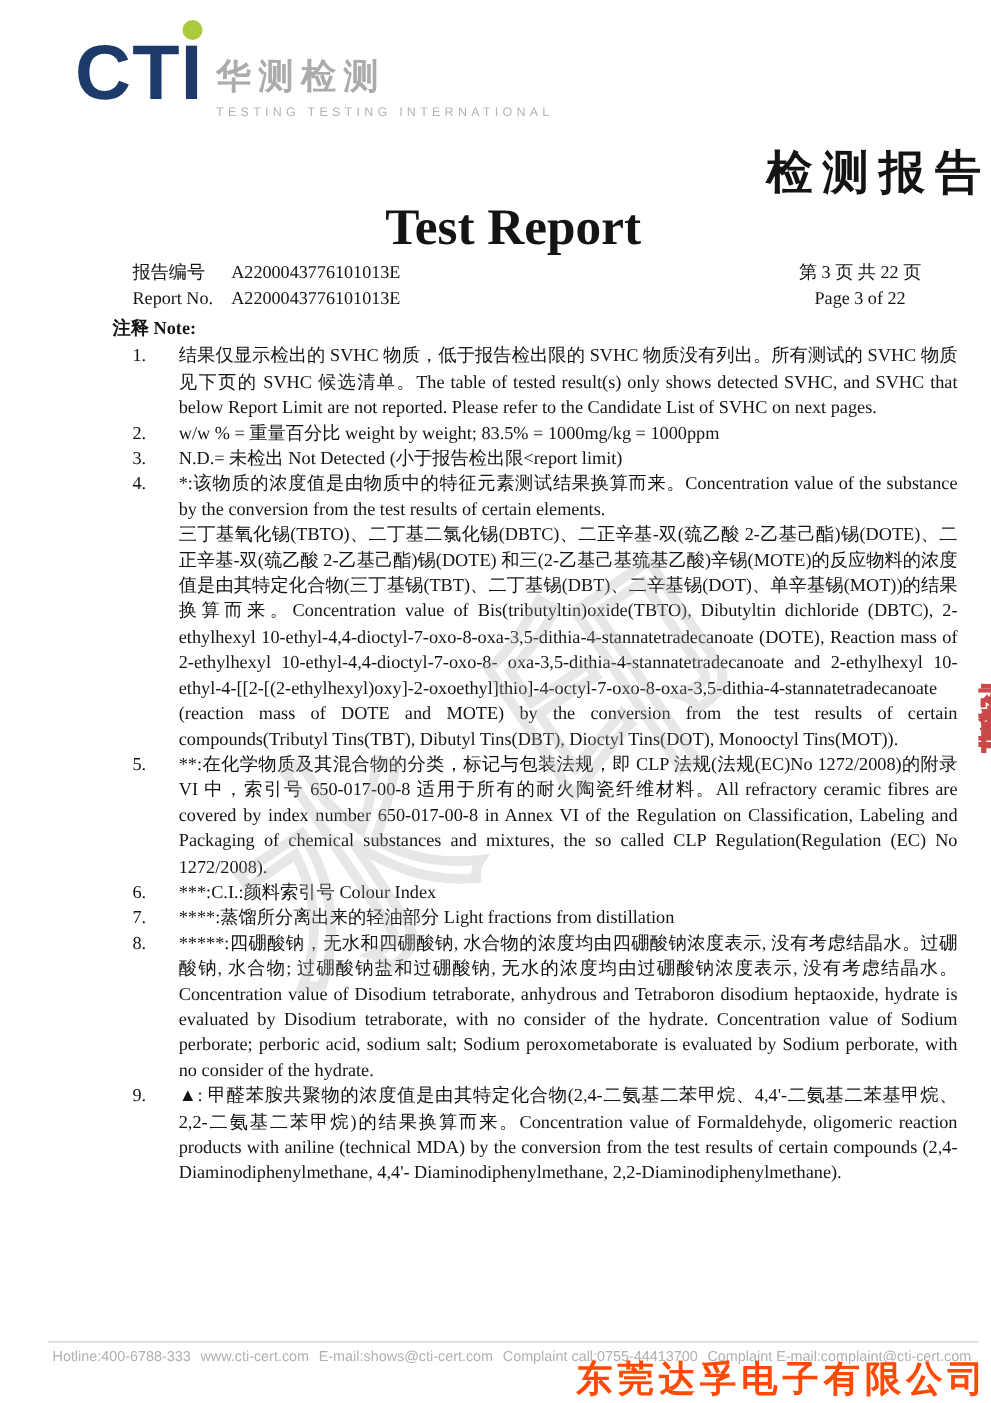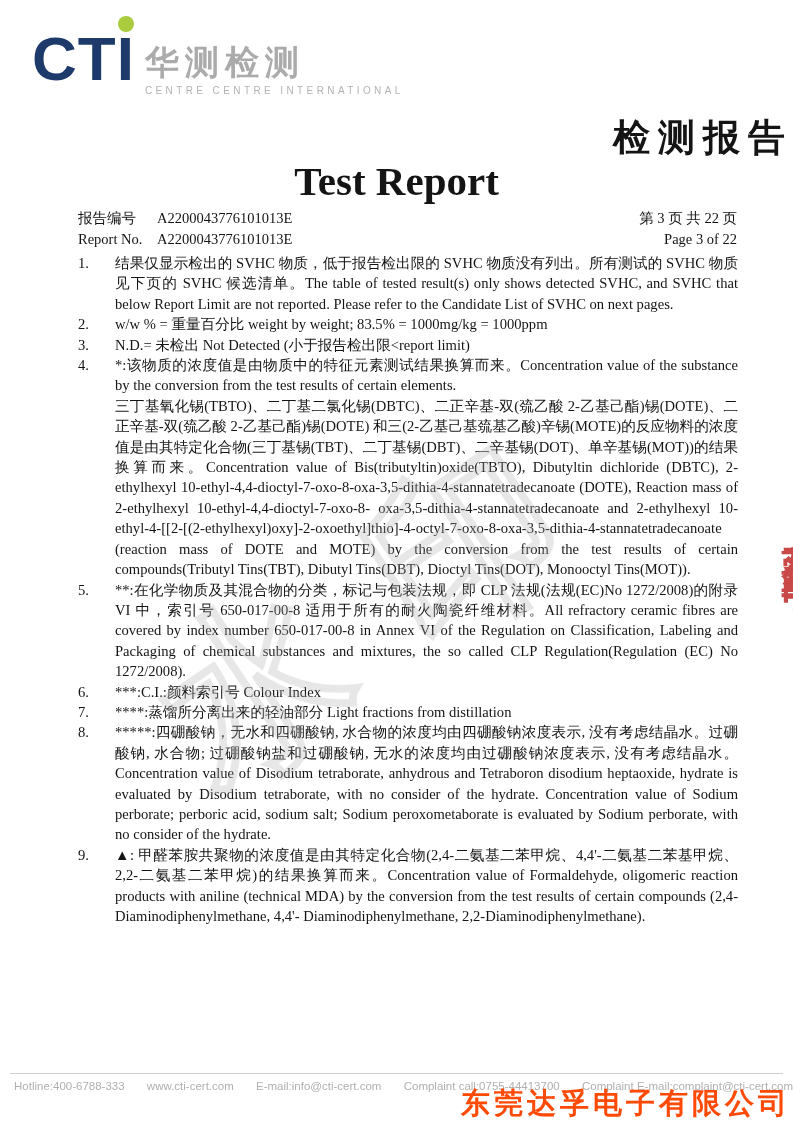--- a/index.html
+++ b/index.html
@@ -1,34 +1,34 @@
 <!DOCTYPE html>
 <html><head>
 <meta charset="utf-8">
 <style>
   html,body{margin:0;padding:0;}
   body{
     width:793px;height:1122px;background:#ffffff;position:relative;overflow:hidden;
     font-family:"Liberation Serif",serif;color:#141414;
   }
-  .page{position:absolute;inset:0;}
+  .page{position:absolute;inset:0;margin-left:28px;}
 
   
   .logo{position:absolute;top:28px;left:32px;display:flex;align-items:flex-start;}
   .logo-cti{
     position:relative;font-family:"Liberation Sans",sans-serif;font-weight:bold;
     color:#1d3a6b;font-size:62px;line-height:62px;letter-spacing:1px;
   }
   .logo-dot{
     position:absolute;top:-12px;right:1px;width:16px;height:16px;border-radius:50%;
     background:#a9cb3d;
   }
   .logo-names{margin-left:10px;padding-top:14px;}
   .logo-cn{
-    font-family:Liberation Sans, sans-serif;color:#ababab;font-size:34px;line-height:40px;
+    font-family:Liberation Serif, serif;color:#ababab;font-size:28px;line-height:40px;
     letter-spacing:6px;font-weight:bold;
   }
   .logo-en{
     font-family:"Liberation Sans",sans-serif;color:#b3b3b3;font-size:10px;letter-spacing:3.4px;
     margin-top:3px;white-space:nowrap;
   }
 
   
   .title-zh{
     position:absolute;top:113px;left:0;width:100%;text-align:right;
@@ -37,21 +37,21 @@
   .title-en{
     position:absolute;top:157px;left:0;width:100%;text-align:center;
     font-size:41px;font-weight:bold;margin:0;
   }
 
   
   .meta{position:absolute;top:208px;left:78px;right:56px;font-size:14.5px;line-height:21px;}
   .meta-left{float:left;}
   .meta-row{display:flex;}
   .meta-label{width:79px;}
-  .meta-right{float:right;text-align:right;}
+  .meta-right{float:right;text-align:center;}
 
   
   .notes{position:absolute;top:253px;left:62px;width:676px;font-size:14.6px;line-height:20.4px;}
   .notes-heading{font-weight:bold;margin:0 0 2px 0;}
   .note-item{display:flex;align-items:flex-start;}
   .note-num{width:37px;flex:0 0 37px;margin-left:16px;}
   .note-body{width:623px;text-align:justify;}
   .note-body p{margin:0;}
 
   
@@ -70,42 +70,42 @@
   }
   .edge-stamp-inner{
     position:absolute;left:0;top:0;writing-mode:vertical-rl;
     font-family:"Liberation Sans",sans-serif;font-weight:bold;color:#c43535;
     font-size:40px;line-height:44px;letter-spacing:8px;opacity:0.9;
   }
 
   
   .footer-rule{position:absolute;top:1073px;left:10px;right:10px;border-top:1px solid #cfcfcf;}
   .footer{
-    position:absolute;top:1080px;left:14px;right:0;display:flex;justify-content:space-between;
+    position:absolute;top:1080px;left:14px;right:16px;display:flex;justify-content:space-between;
     font-family:"Liberation Sans",sans-serif;font-size:11.5px;color:#b0b0b0;white-space:nowrap;
   }
   .company-stamp{
     position:absolute;top:1084px;right:2px;z-index:5;
     font-family:"Liberation Sans",sans-serif;font-weight:bold;font-size:29px;
     letter-spacing:4px;color:#ff4a05;white-space:nowrap;
   }
 </style>
 </head>
 <body>
 
 <div class="page">
 
   <div class="logo">
     <div class="logo-cti">
       <span>CTI</span>
       <span class="logo-dot"></span>
     </div>
     <div class="logo-names">
       <div class="logo-cn">华测检测</div>
-      <div class="logo-en">CENTRE CENTRE INTERNATIONAL</div>
+      <div class="logo-en">TESTING TESTING INTERNATIONAL</div>
     </div>
   </div>
 
   <h1 class="title-zh">检测报告</h1>
   <h2 class="title-en">Test Report</h2>
 
   <div class="meta">
     <div class="meta-left">
       <div class="meta-row">
         <span class="meta-label">报告编号</span>
@@ -116,20 +116,21 @@
         <span>A2200043776101013E</span>
       </div>
     </div>
     <div class="meta-right">
       <div>第 3 页 共 22 页</div>
       <div>Page 3 of 22</div>
     </div>
   </div>
 
   <div class="notes">
+    <p class="notes-heading">注释 Note:</p>
     <div id="notes-list">
   <div class="note-item">
     <span class="note-num">1.</span>
     <span class="note-body">
             <p>结果仅显示检出的 SVHC 物质，低于报告检出限的 SVHC 物质没有列出。所有测试的 SVHC 物质见下页的 SVHC 候选清单。The table of tested result(s) only shows detected SVHC, and SVHC that below Report Limit are not reported. Please refer to the Candidate List of SVHC on next pages.</p>
           </span>
   </div>
 
   <div class="note-item">
     <span class="note-num">2.</span>
@@ -193,19 +194,19 @@
   <div class="watermark">水印</div>
 
   <div class="edge-stamp">
     <div class="edge-stamp-inner">东莞达孚电子</div>
   </div>
 
   <div class="footer-rule"></div>
   <div class="footer" id="footer-row">
       <span>Hotline:400-6788-333</span>
       <span>www.cti-cert.com</span>
-      <span>E-mail:info@cti-cert.com</span>
+      <span>E-mail:shows@cti-cert.com</span>
       <span>Complaint call:0755-44413700</span>
       <span>Complaint E-mail:complaint@cti-cert.com</span>
     </div>
   <div class="company-stamp">东莞达孚电子有限公司</div>
 
 </div>
 
 </body></html>

